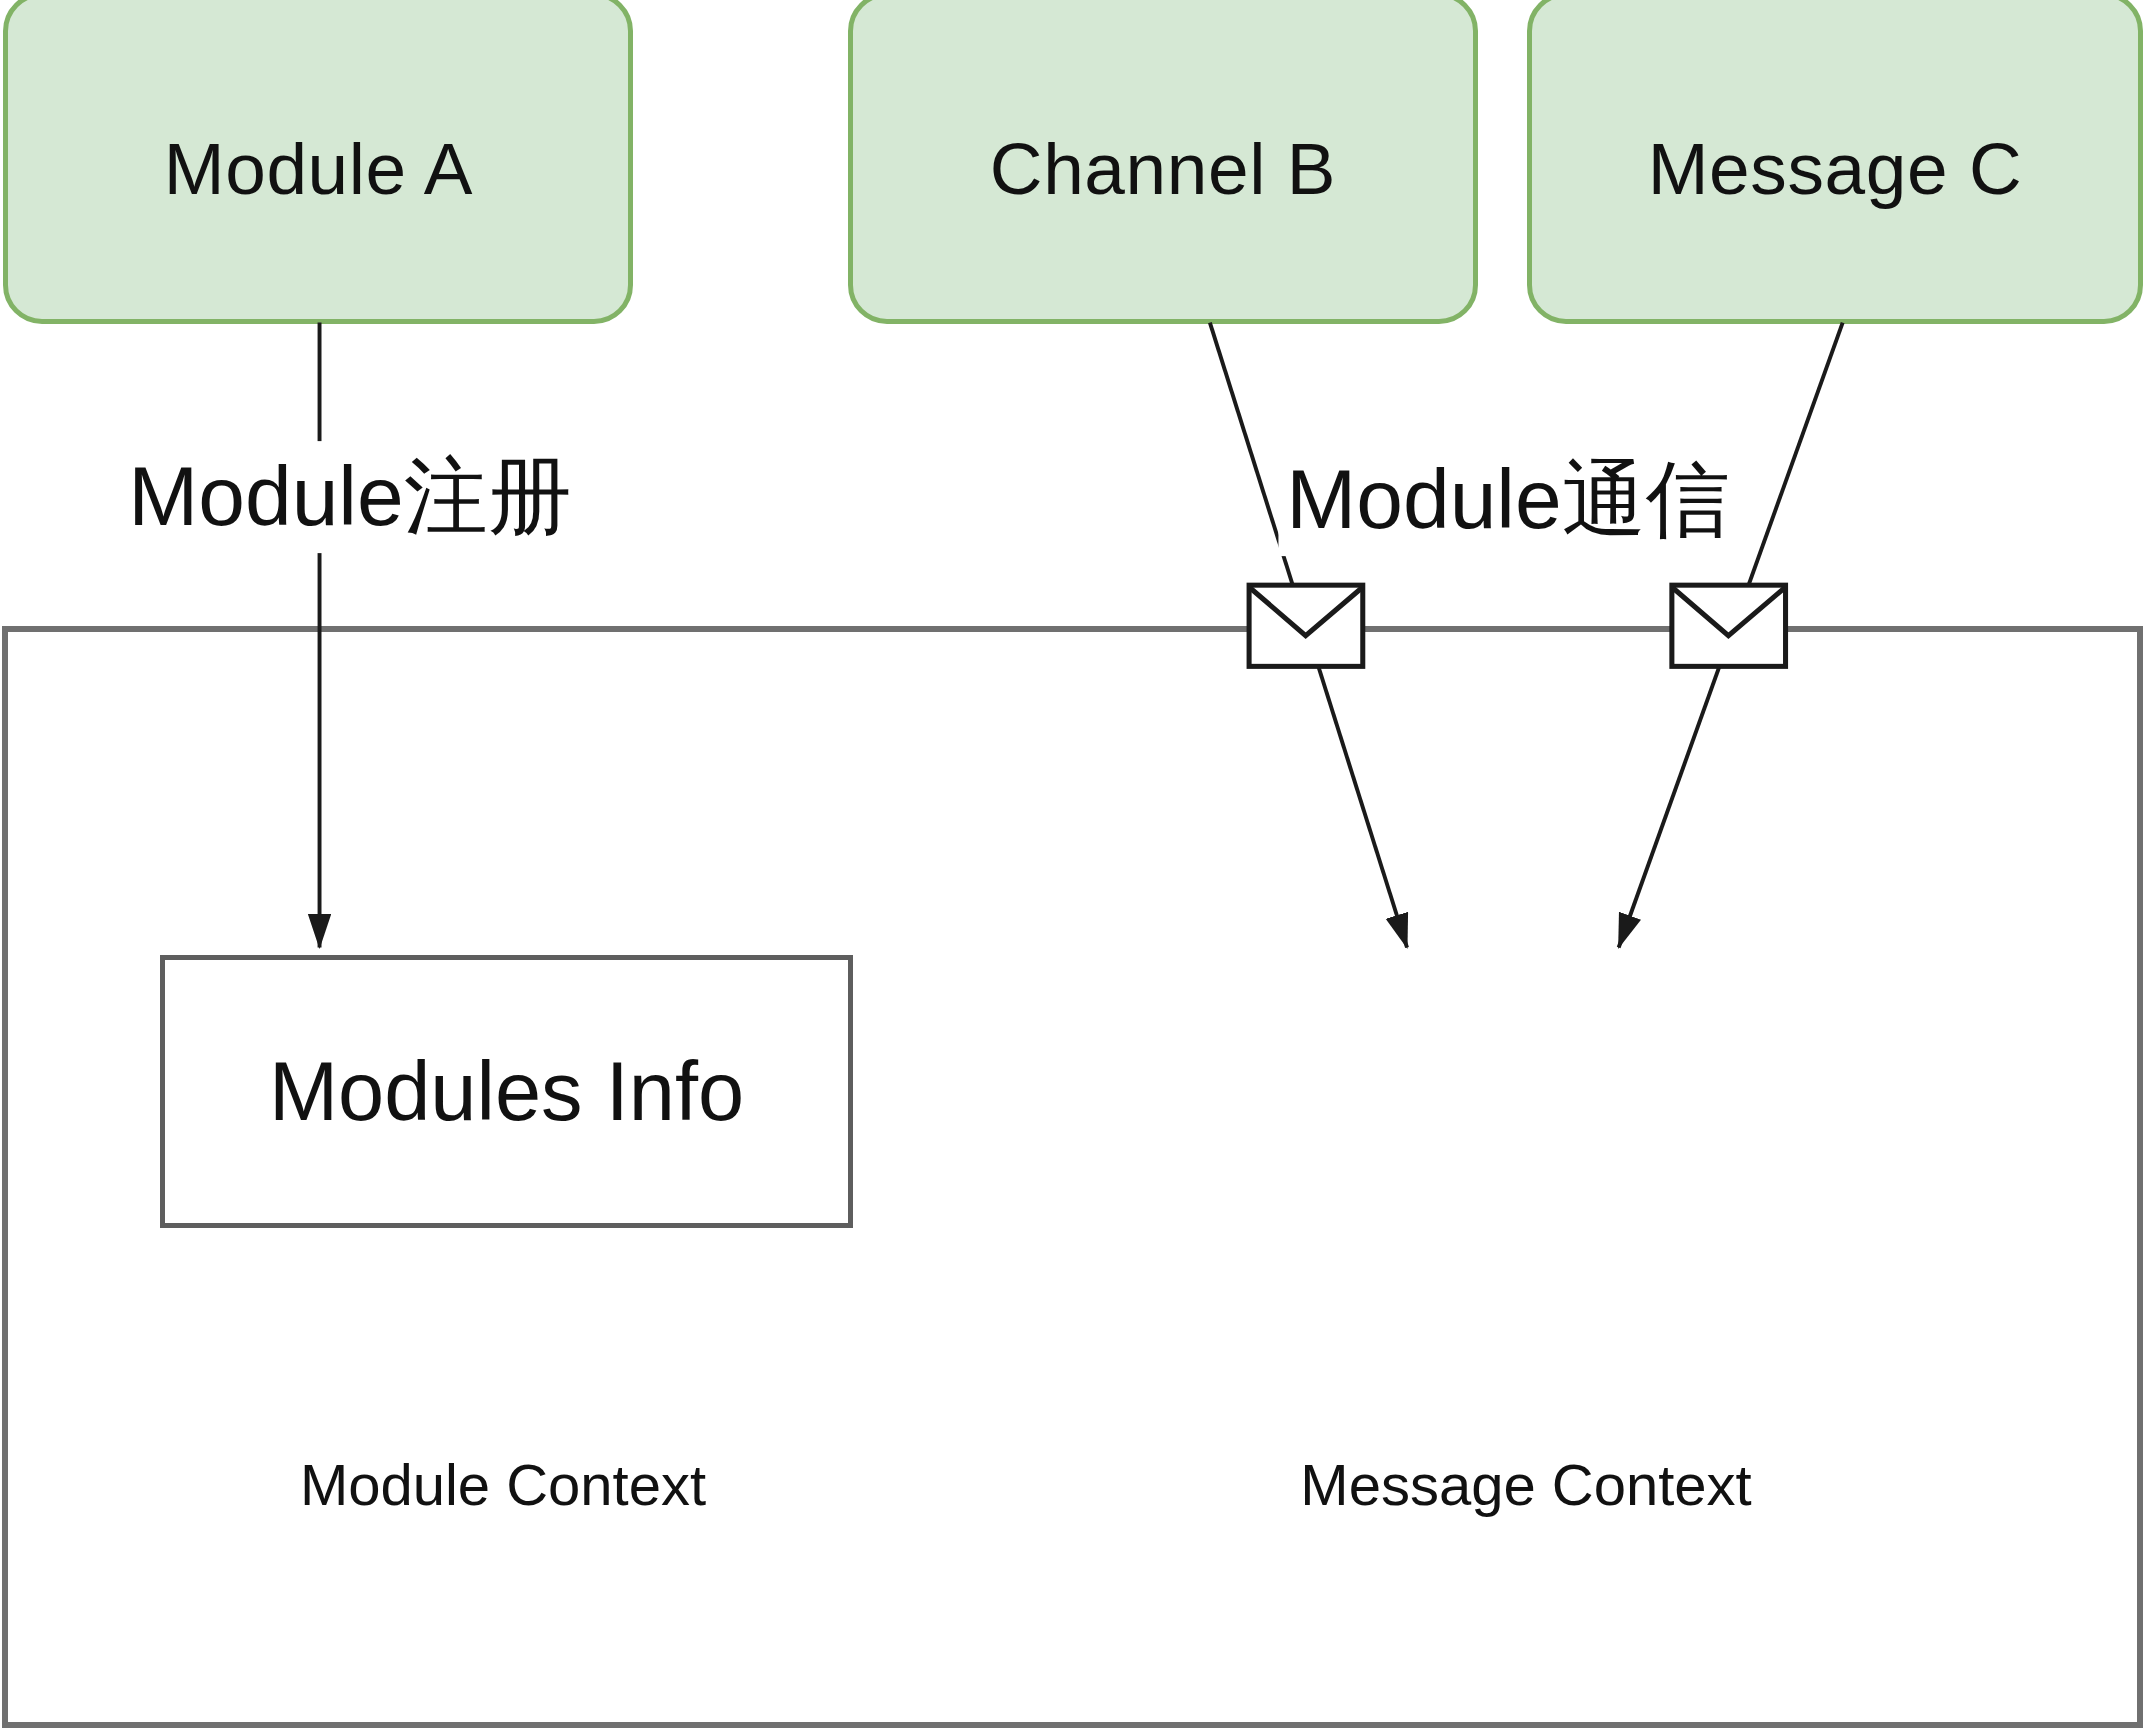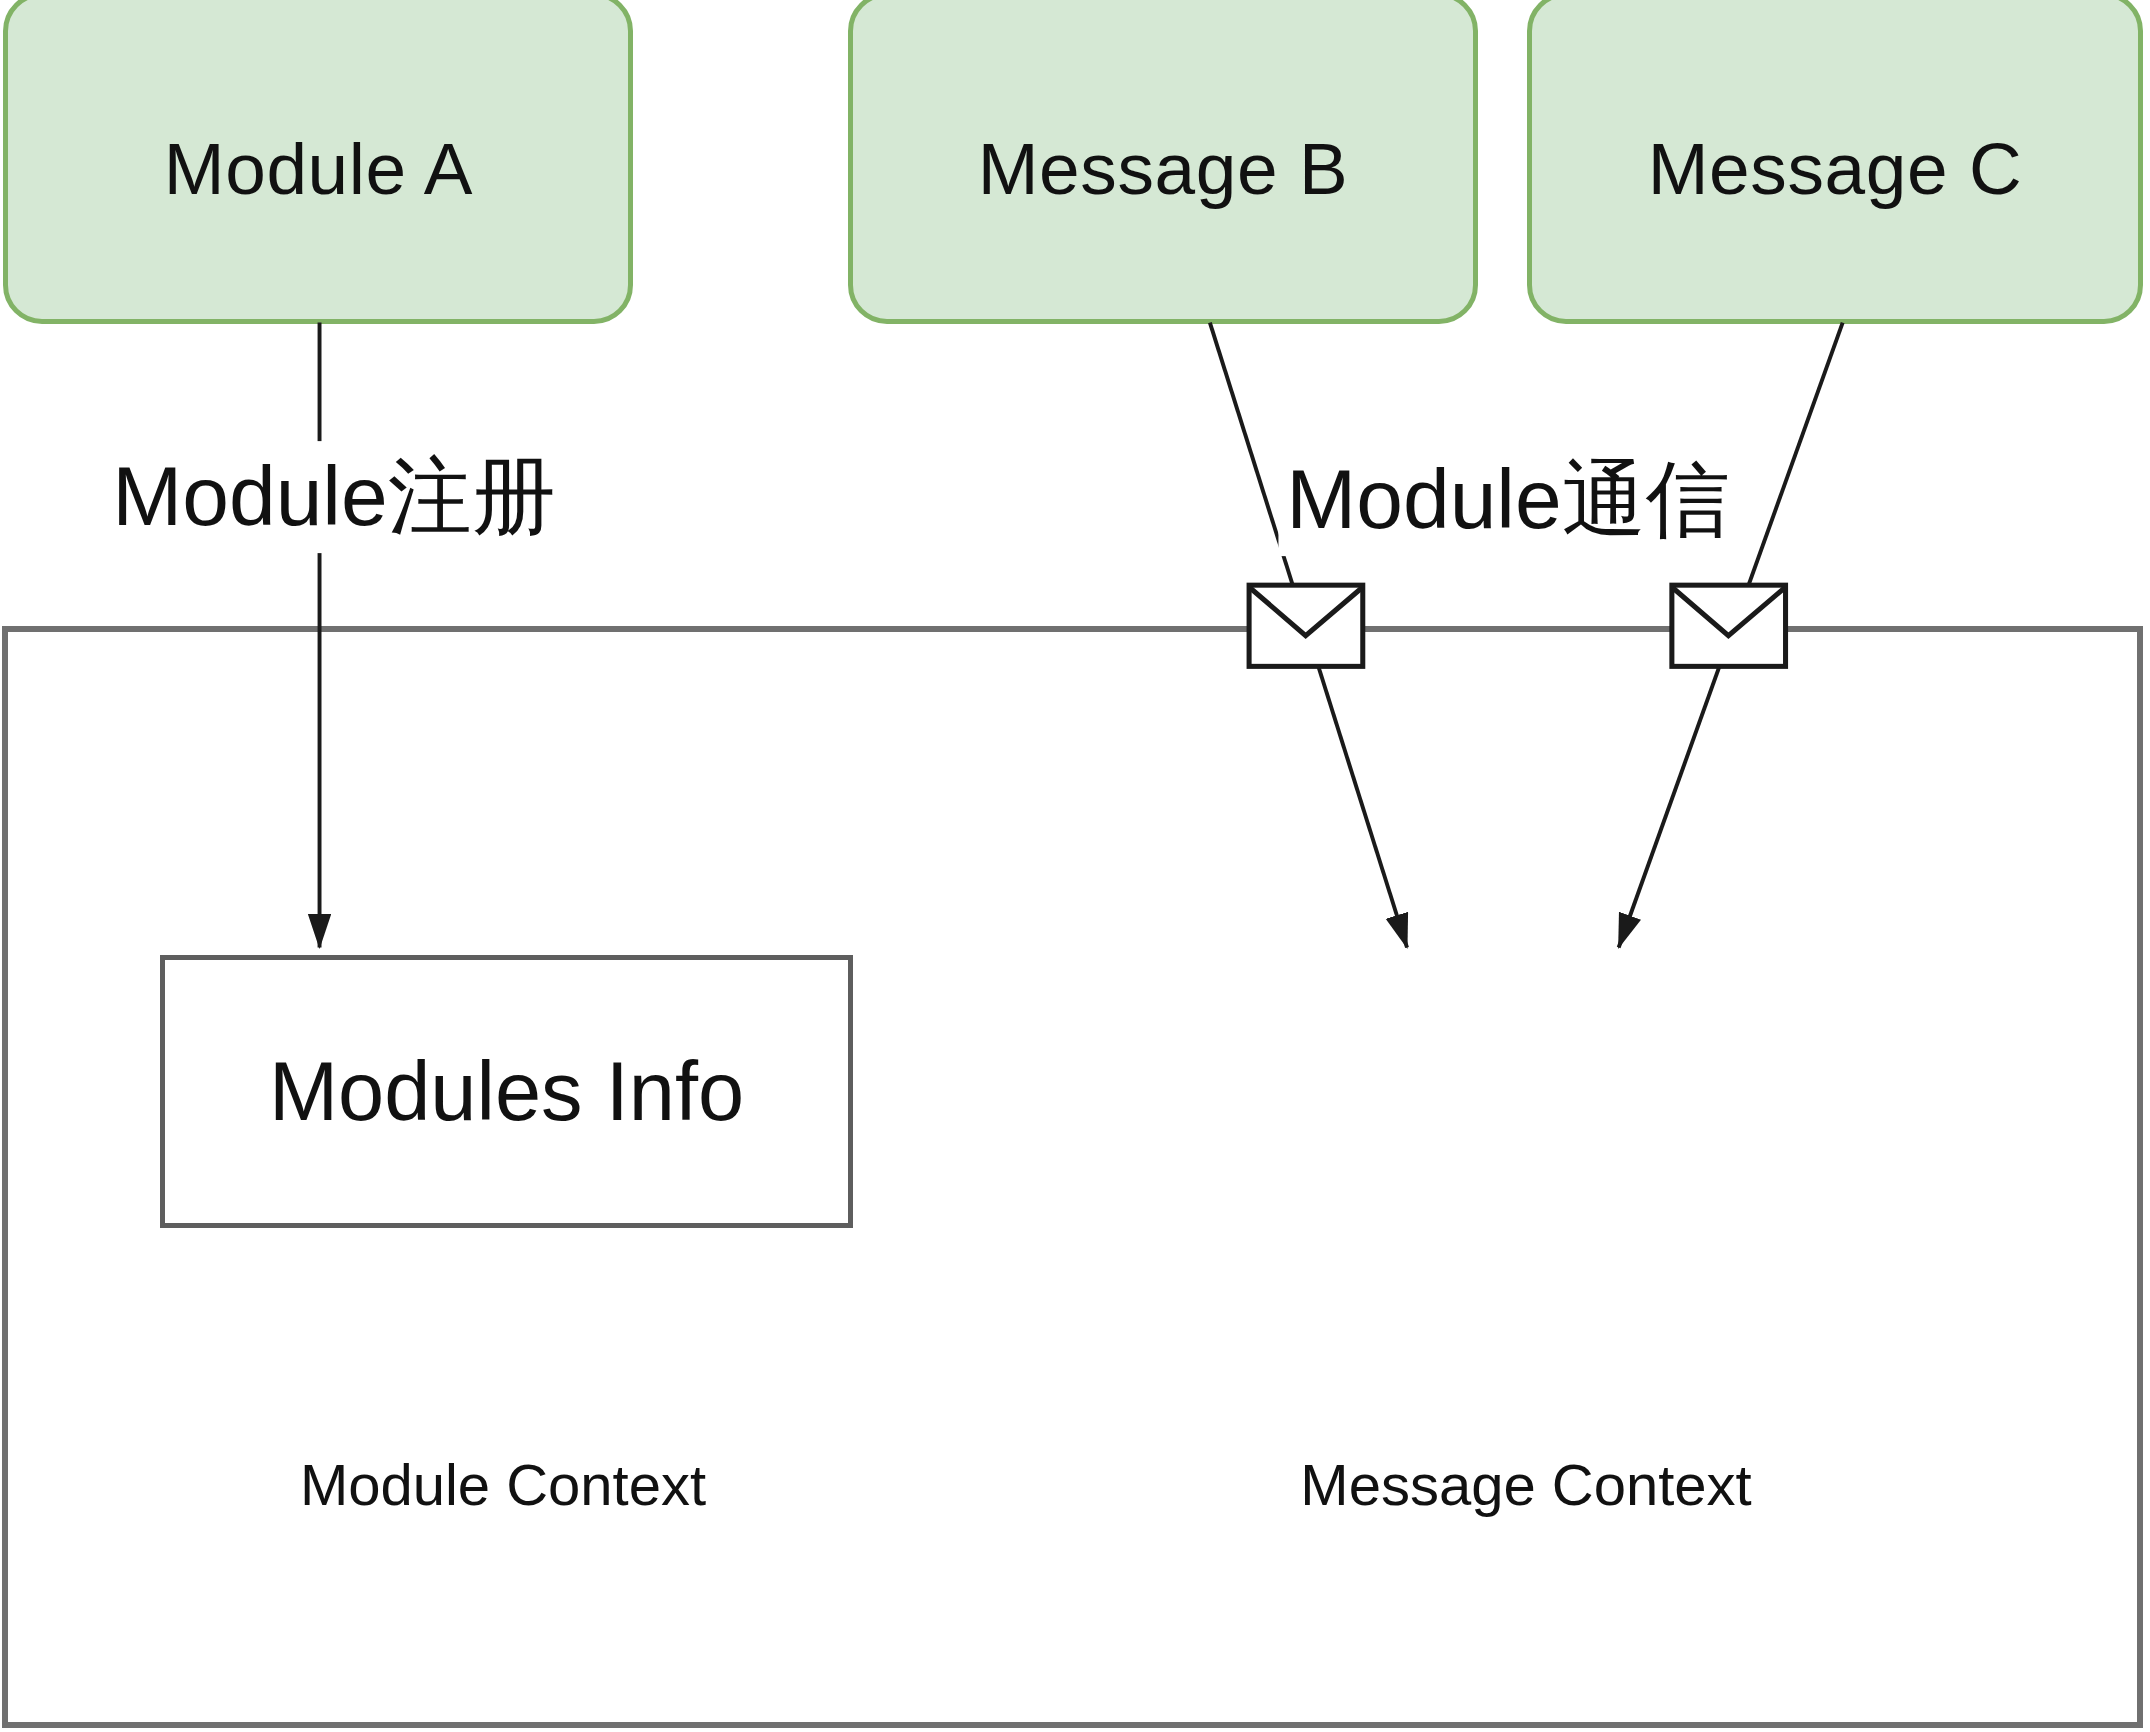--- a/index.html
+++ b/index.html
@@ -78,21 +78,21 @@
 </style>
 </head>
 <body>
 
 <div class="stage">
 
   <div class="module-node" id="module-a">
     <span class="node-label">Module A</span>
   </div>
   <div class="module-node" id="module-b">
-    <span class="node-label">Message B</span>
+    <span class="node-label">Channel B</span>
   </div>
   <div class="module-node" id="module-c">
     <span class="node-label">Message C</span>
   </div>
 
   <div class="outer-container"></div>
 
   <div class="inner-box" id="modules-info-box">
     <span class="inner-label">Modules Info</span>
   </div>
@@ -114,20 +114,20 @@
       <rect x="2230" y="1045" width="203" height="145" style="fill:var(--background);stroke:var(--arrow-color);" stroke-width="9"></rect>
       <polyline points="2232,1050 2331,1135 2431,1050" style="fill:none;stroke:var(--arrow-color);" stroke-width="9"></polyline>
     </g>
 
     <g>
       <rect x="2985" y="1045" width="203" height="145" style="fill:var(--background);stroke:var(--arrow-color);" stroke-width="9"></rect>
       <polyline points="2987,1050 3086,1135 3186,1050" style="fill:none;stroke:var(--arrow-color);" stroke-width="9"></polyline>
     </g>
   </svg>
 
-  <div class="edge-label" style="left:334px;top:497px;">Module注册</div>
+  <div class="edge-label" style="left:350px;top:497px;">Module注册</div>
   <div class="edge-label" style="left:1508px;top:500px;text-align:center;">Module通信</div>
 
   <div class="caption-label" style="left:503px;top:1485px;">Module Context</div>
   <div class="caption-label" style="left:1526px;top:1485px;">Message Context</div>
 
 </div>
 
 
 </body></html>

